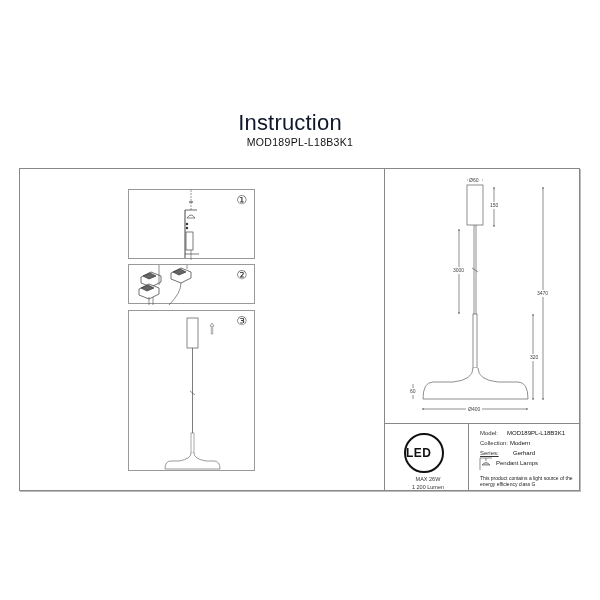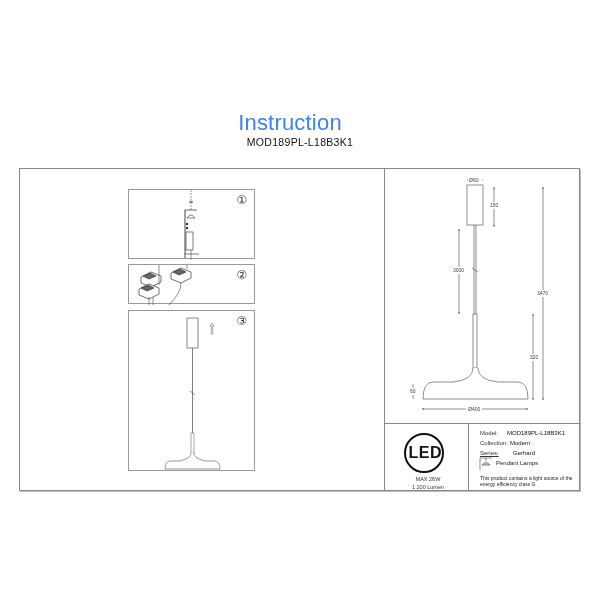--- a/index.html
+++ b/index.html
@@ -1,27 +1,27 @@
 <!DOCTYPE html>
 <html><head>
 <meta charset="utf-8">
 <style>
   html, body { margin:0; padding:0; background:#ffffff; }
   body { width:600px; height:600px; position:relative; overflow:hidden; font-family:"Liberation Sans", sans-serif; color:#222; }
-  .title { position:absolute; left:0; width:580px; top:110px; text-align:center; font-size:22px; color:#3b82f6; letter-spacing:0.2px; }
+  .title { position:absolute; left:0; width:580px; top:110px; text-align:center; font-size:22px; color:#0f172a; letter-spacing:0.2px; }
   .subtitle { position:absolute; left:0; width:600px; top:136px; text-align:center; font-size:10.5px; color:#111; letter-spacing:0.3px; }
   .frame { position:absolute; left:19px; top:168px; width:561px; height:323px; border:1px solid #888; box-sizing:border-box; box-shadow:1px 1px 0 #bbb; }
   .vdiv { position:absolute; left:384px; top:168px; width:1px; height:323px; background:#888; }
   .hdiv { position:absolute; left:384px; top:423px; width:196px; height:1px; background:#888; }
   .vdiv2 { position:absolute; left:468px; top:423px; width:1px; height:68px; background:#888; }
   .panel { position:absolute; border:1px solid #999; box-sizing:border-box; background:#fff; }
   .step-num { position:absolute; right:6px; top:4px; font-size:11px; color:#333; width:12px; height:12px; border:1px solid #444; border-radius:50%; text-align:center; line-height:12px; font-size:9px; }
   svg { position:absolute; left:0; top:0; }
   .dim { font-size:5px; fill:#444; font-family:"Liberation Sans", sans-serif; }
-  .led-circle { position:absolute; left:404px; top:433px; width:40px; height:40px; border:2px solid #111; border-radius:50%; box-sizing:border-box; text-align:right; line-height:36px; font-weight:bold; font-size:16px; color:#111; letter-spacing:0.5px; }
+  .led-circle { position:absolute; left:404px; top:433px; width:40px; height:40px; border:2px solid #111; border-radius:50%; box-sizing:border-box; text-align:left; line-height:36px; font-weight:bold; font-size:12px; color:#111; letter-spacing:0.5px; }
   .led-text { position:absolute; left:388px; width:80px; text-align:center; font-size:5.5px; color:#333; }
   .spec { position:absolute; font-size:6px; color:#222; }
   .spec-label { position:absolute; left:480px; font-size:6px; color:#333; }
   .spec-val { position:absolute; left:510px; font-size:6px; color:#111; }
 </style>
 </head>
 <body>
 
 <div class="title">Instruction</div>
 <div class="subtitle">MOD189PL-L18B3K1</div>

